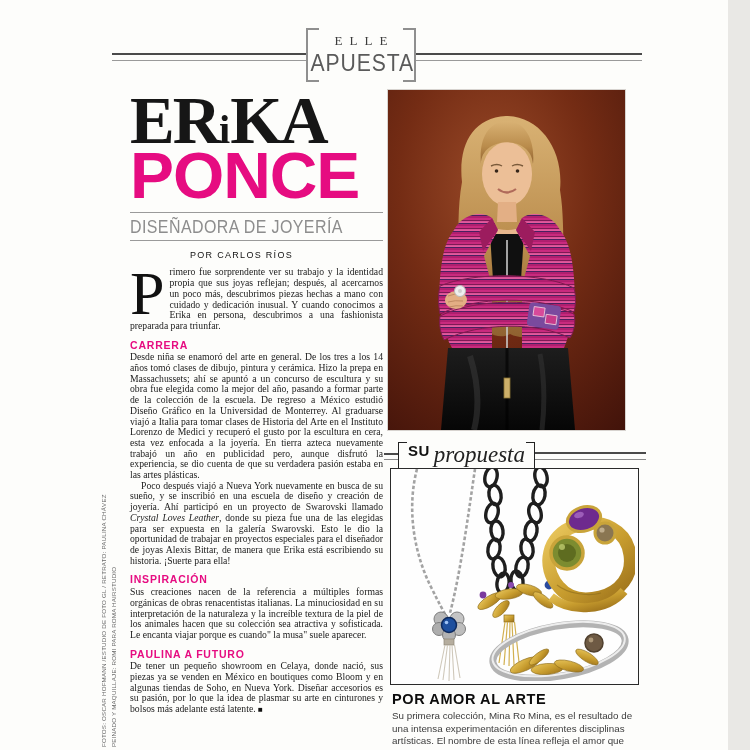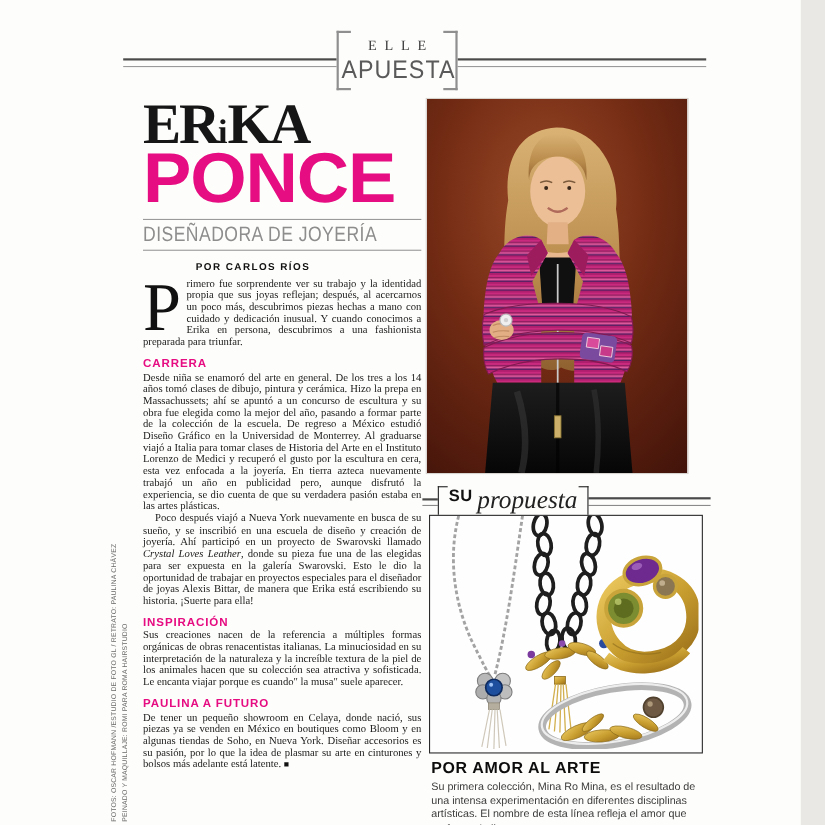--- a/index.html
+++ b/index.html
@@ -12,30 +12,30 @@
   .mast-box{position:absolute;left:306px;top:28px;width:110px;height:54px;text-align:center;}
   .brk{position:absolute;top:0;bottom:0;width:11px;border-top:2px solid #8f8f8f;border-bottom:2px solid #8f8f8f;}
   .brk.l{left:0;border-left:2px solid #8f8f8f;}
   .brk.r{right:0;border-right:2px solid #8f8f8f;}
   .mast-brand{font-family:"Liberation Serif",serif;font-size:13px;letter-spacing:7px;color:#3c3c3c;
         padding-top:5px;text-indent:7px;}
   .mast-section{font-family:"Liberation Sans",sans-serif;font-size:23px;color:#5a5a5a;letter-spacing:1px;
         transform:scaleX(0.92);transform-origin:center;margin-top:1px;}
   
   .col-left{position:absolute;left:130px;top:90px;width:253px;}
-  .t-erika{font-family:"Liberation Serif",serif;font-weight:bold;font-size:52px;line-height:0.92;
+  .t-erika{font-family:"Liberation Serif",serif;font-weight:bold;font-size:67px;line-height:0.92;
         letter-spacing:-2px;color:#161616;white-space:nowrap;}
   .t-erika .small-i{font-size:0.6em;letter-spacing:0;}
   .t-ponce{font-family:"Liberation Sans",sans-serif;font-weight:bold;font-size:64px;line-height:0.95;
         letter-spacing:-1px;color:#e60c81;margin-top:-6px;white-space:nowrap;transform:scaleX(1.03);transform-origin:left;}
   .subtitle-wrap{border-top:1px solid #9a9a9a;border-bottom:1px solid #9a9a9a;margin-top:6px;padding:3px 0 2px;}
   .subtitle{font-family:"Liberation Sans",sans-serif;font-size:19px;color:#8d8d8d;letter-spacing:0.5px;
         transform:scaleX(0.84);transform-origin:left;white-space:nowrap;}
-  .byline{font-family:"Liberation Sans",sans-serif;font-weight:bold;font-size:9px;letter-spacing:1.3px;
-        margin:9px 0 7px;color:#111;padding-left:48px;}
+  .byline{font-family:"Liberation Sans",sans-serif;font-weight:normal;font-size:9px;letter-spacing:1.3px;
+        margin:9px 12px 7px;color:#111;padding-left:48px;}
   .body-text{font-size:9.7px;line-height:10.7px;text-align:justify;}
   .body-text p{margin:0;}
   .dropcap{float:left;font-family:"Liberation Serif",serif;font-size:62px;line-height:0.8;
         padding:2px 5px 0 0;color:#111;}
   .sec-head{font-family:"Liberation Sans",sans-serif;font-weight:bold;font-size:10.5px;
         letter-spacing:0.8px;color:#e60c81;margin:8px 0 2px;}
   .indent{text-indent:11px;}
   .endmark{font-size:8px;color:#111;}
   
   .photo{position:absolute;left:388px;top:90px;width:237px;height:340px;outline:1px solid #d7d3cf;}

